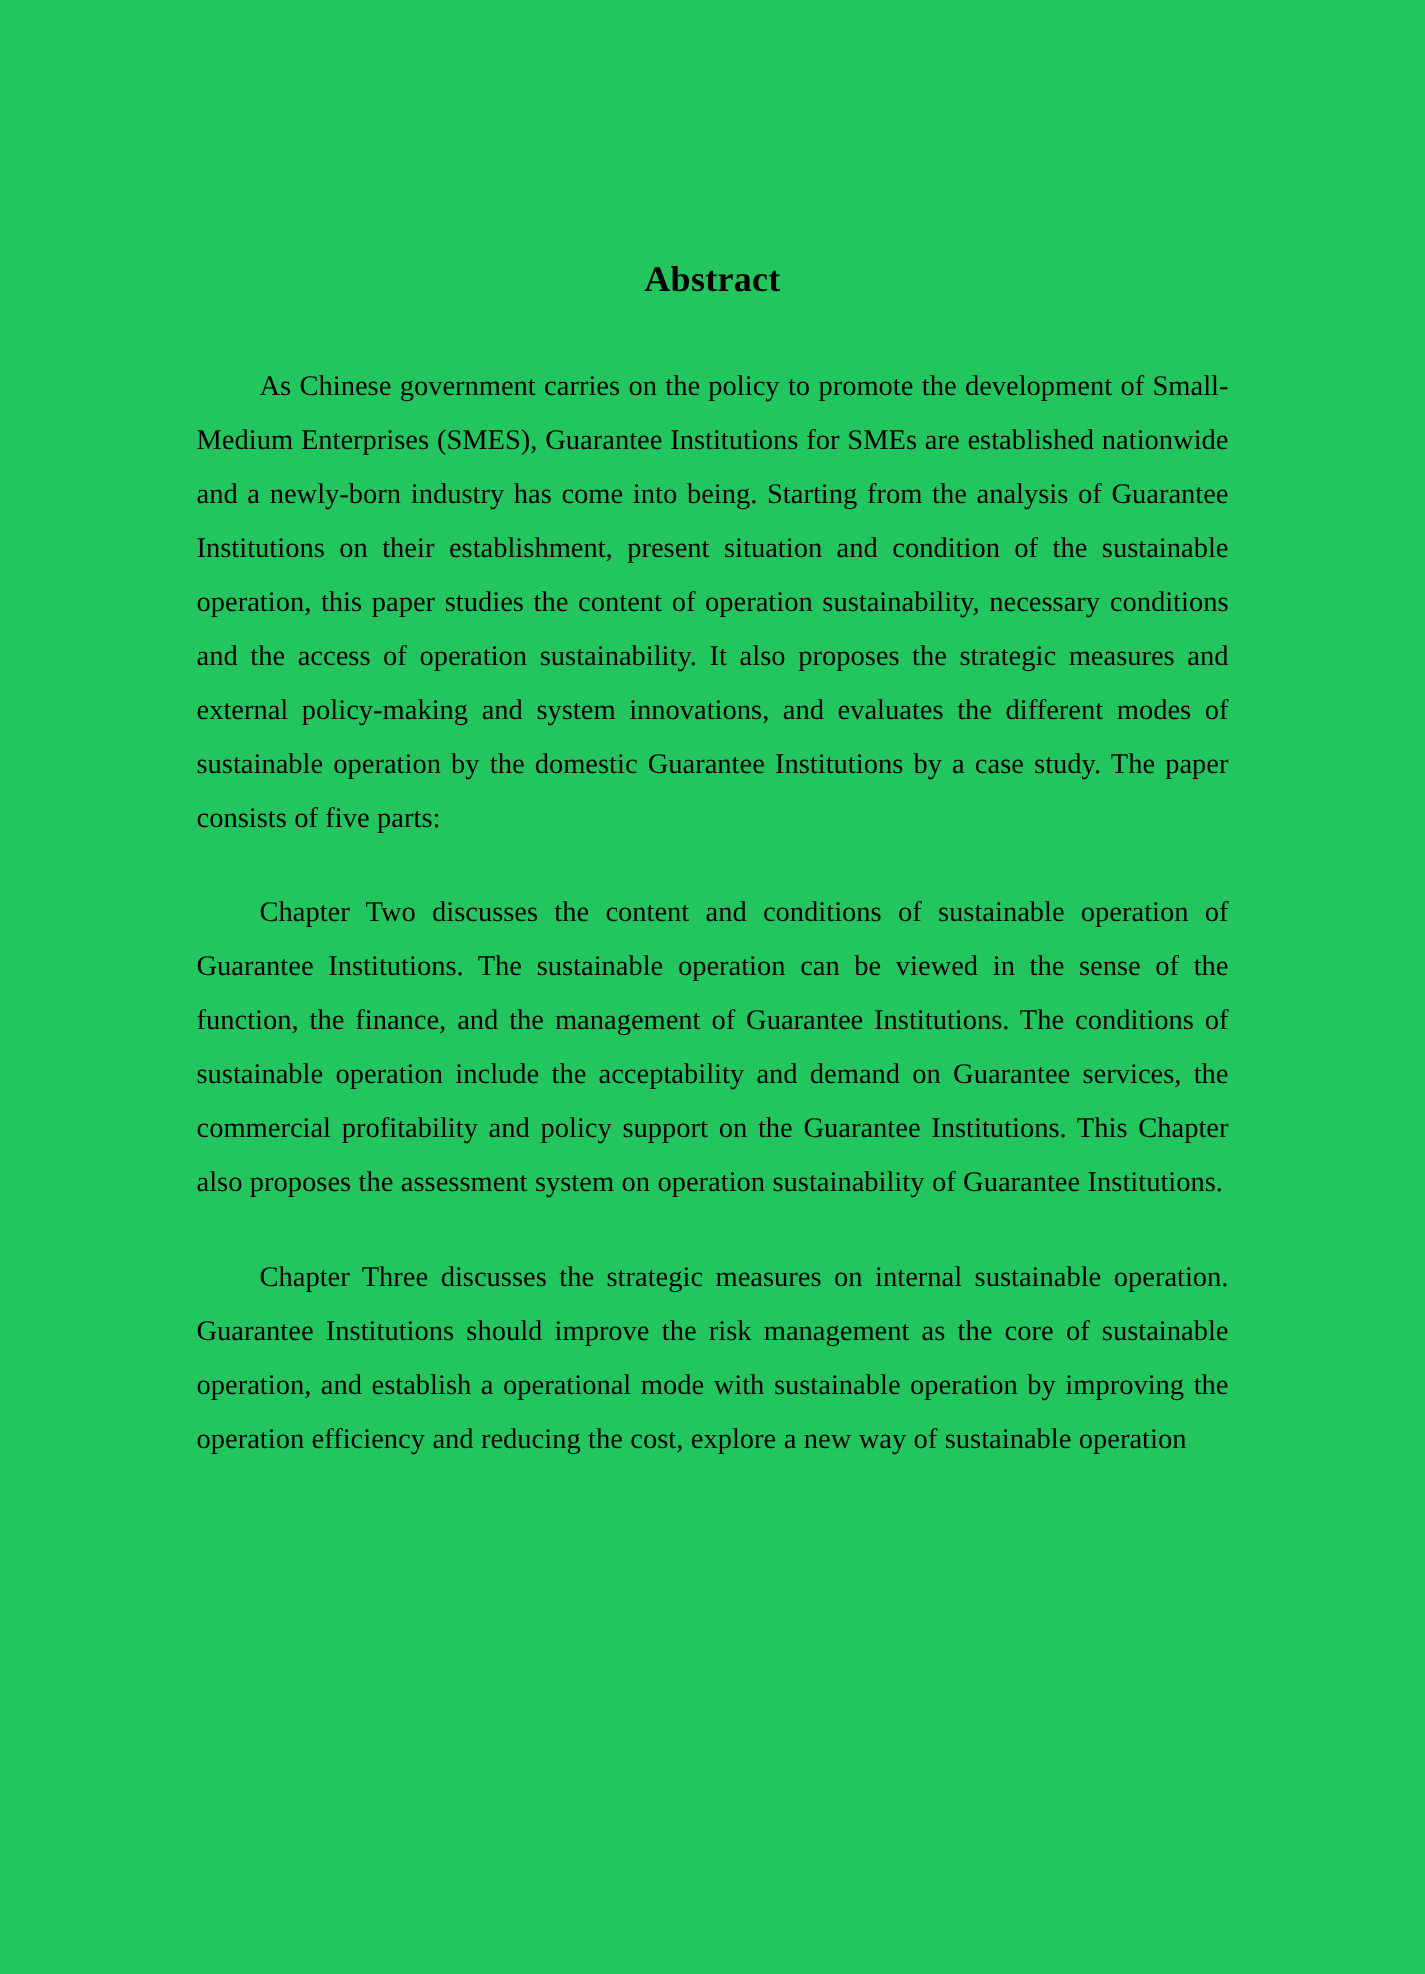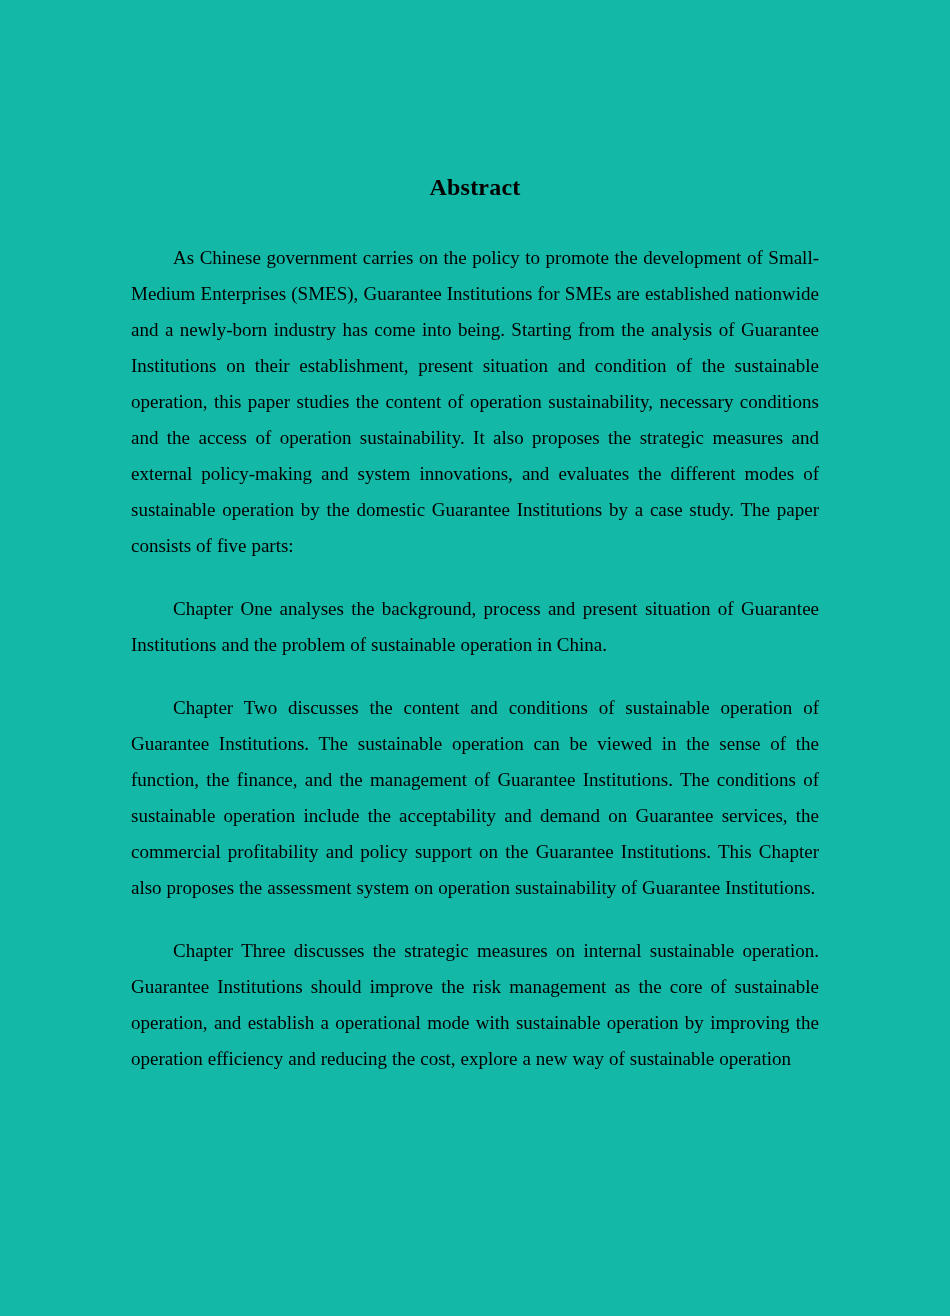--- a/index.html
+++ b/index.html
@@ -12,21 +12,21 @@
     height: 1316px;
     overflow: hidden;
     font-family: "Liberation Serif", "DejaVu Serif", serif;
     color: #000000;
     -webkit-font-smoothing: antialiased;
   }
   .page {
     position: relative;
     width: 950px;
     height: 1316px;
-    background: #14b8a6;
+    background: #22c55e;
     box-sizing: border-box;
   }
   .content {
     position: absolute;
     left: 131px;
     top: 0;
     width: 688px;
   }
   .doc-title {
     font-size: 24px;
@@ -65,20 +65,19 @@
 </head>
 <body>
 
 <div class="page">
   <div class="content">
 
     <h1 class="doc-title">Abstract</h1>
 
     <p class="para first-para">As Chinese government carries on the policy to promote the development of Small-Medium Enterprises (SMES), Guarantee Institutions for SMEs are established nationwide and a newly-born industry has come into being.  Starting from the analysis of Guarantee Institutions on their establishment, present situation and condition of the sustainable operation, this paper studies the content of operation sustainability, necessary conditions and the access of operation sustainability.  It also proposes the strategic measures and external policy-making and system innovations, and evaluates the different modes of sustainable operation by the domestic Guarantee Institutions by a case study. The paper consists of five parts:</p>
 
-    <p class="para">Chapter One analyses the background, process and present situation of Guarantee Institutions and the problem of sustainable operation in China.</p>
 
     <p class="para">Chapter Two discusses the content and conditions of sustainable operation of Guarantee Institutions.  The sustainable operation can be viewed in the sense of the function, the finance, and the management of Guarantee Institutions. The conditions of sustainable operation include the acceptability and demand on Guarantee services, the commercial profitability and policy support on the Guarantee Institutions. This Chapter also proposes the assessment system on operation sustainability of Guarantee Institutions.</p>
 
     <p class="para clipped">Chapter Three discusses the strategic measures on internal sustainable operation. Guarantee Institutions should improve the risk management as the core of sustainable operation, and establish a operational mode with sustainable operation by improving the operation efficiency and reducing the cost, explore a new way of sustainable operation</p>
 
   </div>
 </div>
 
 </body></html>

